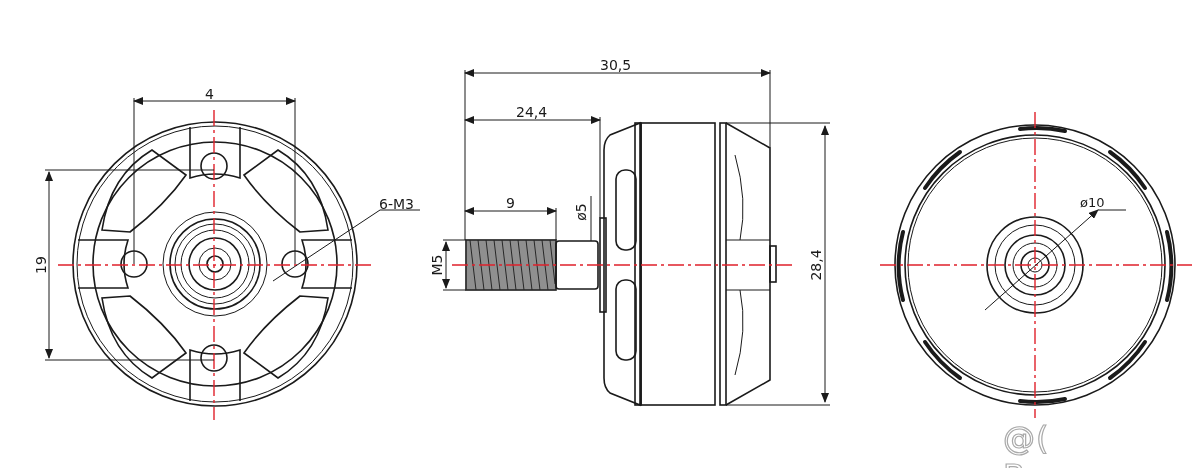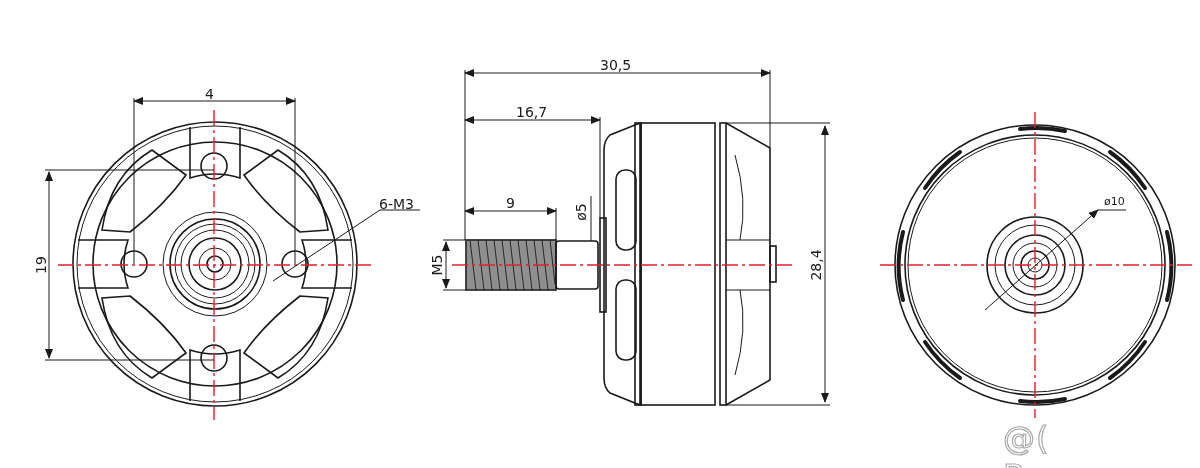--- a/index.html
+++ b/index.html
@@ -136,22 +136,22 @@
     <line class="dim" x1="985" y1="310" x2="1098" y2="210" marker-end="url(#ar)"></line>
     <line class="dim" x1="1098" y1="210" x2="1126" y2="210"></line>
   </g>
 </svg>
 
 <span class="lbl" style="left:205px;top:87px;">4</span>
 <span class="lbl vert" style="left:32px;top:258px;">19</span>
 <span class="lbl" style="left:379px;top:197px;">6-M3</span>
 
 <span class="lbl" style="left:600px;top:58px;">30,5</span>
-<span class="lbl" style="left:516px;top:105px;">16,7</span>
+<span class="lbl" style="left:516px;top:105px;">24,4</span>
 <span class="lbl" style="left:506px;top:196px;">9</span>
 <span class="lbl vert" style="left:572px;top:205px;">ø5</span>
 <span class="lbl vert" style="left:426px;top:258px;">M5</span>
 <span class="lbl vert" style="left:800px;top:258px;">28,4</span>
 
-<span class="lbl" style="left:1104px;top:196px;font-size:11px;">ø10</span>
+<span class="lbl" style="left:1080px;top:196px;font-size:13px;">ø10</span>
 
 <span class="wm">@( Bazos.cz</span>
 </div>
 
 </body></html>

